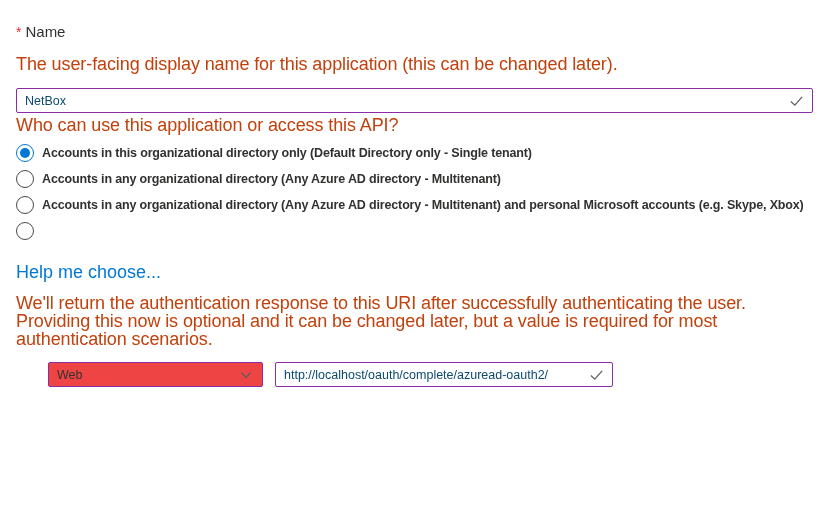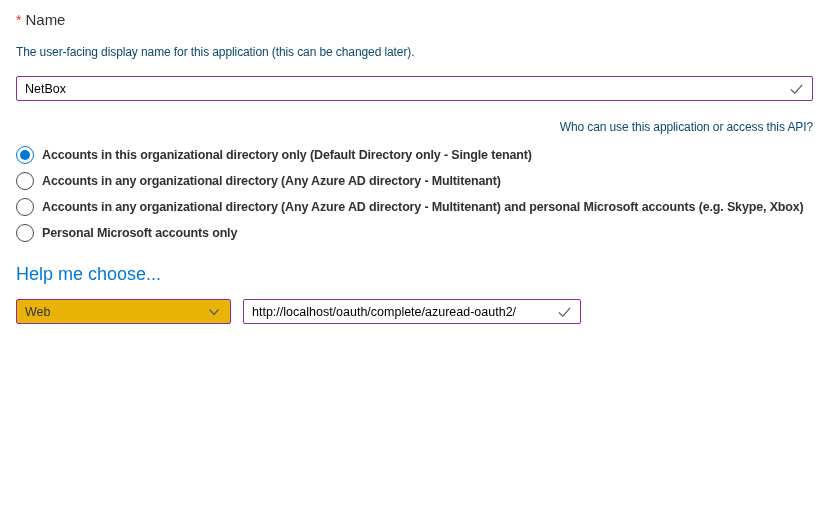--- a/index.html
+++ b/index.html
@@ -14,58 +14,58 @@
 
   .section-title {
     font-size: 15px;
     font-weight: 400;
     line-height: 20px;
     color: #323130;
   }
   .required-star { color: #e82f2f; margin-right: 4px; font-size: 14px; }
 
   .desc {
-    font-size: 12px;
+    font-size: 18px;
     line-height: 18px;
     letter-spacing: -0.1px;
-    color: #0c4a6e;
+    color: #c2410c;
   }
 
   
-  .name-title { padding-top: 10px; }
+  .name-title { padding-top: 22px; }
   .name-desc { margin-top: 13px; }
 
   .field-wrap {
     position: relative;
     height: 25px;
   }
   .field-wrap.name-field-wrap { margin-top: 15px; width: 797px; }
 
   input.text-field {
     width: 100%; height: 100%;
     border: 1px solid #8a2da5;
     border-radius: 2px;
     padding: 0 28px 0 8px;
     font-family: "Liberation Sans", sans-serif;
     font-size: 12.5px;
-    color: #000000;
+    color: #0c4a6e;
     background: #fff;
     outline: none;
   }
   .valid-check {
     position: absolute;
     right: 9px; top: 50%;
     transform: translateY(-50%);
     width: 15px; height: 15px;
     pointer-events: none;
   }
 
   
   .accounts-title { margin-top: 42px; }
-  .accounts-question { margin-top: 17px; text-align: right; }
+  .accounts-question { margin-top: 3px; }
 
   .radio-list { margin-top: 6px; }
   .radio-row {
     display: flex;
     align-items: center;
     height: 26px;
     cursor: pointer;
     font-weight: bold;
   }
   .radio-circle {
@@ -110,27 +110,28 @@
   .redirect-row {
     margin-top: 14px;
     display: flex;
     align-items: center;
   }
   .platform-select {
     position: relative;
     width: 215px; height: 25px;
     border: 1px solid #8a2da5;
     border-radius: 2px;
-    background: #eab308;
+    background: #ef4444;
     display: flex;
     align-items: center;
     padding: 0 28px 0 8px;
     font-size: 12.5px;
     color: #323130;
     cursor: pointer;
+    margin-left: 32px;
   }
   .select-chevron {
     position: absolute;
     right: 9px; top: 50%;
     transform: translateY(-50%);
     width: 14px; height: 14px;
     pointer-events: none;
   }
   .uri-field-wrap { margin-left: 12px; width: 338px; }
 </style>
@@ -163,27 +164,27 @@
     <div class="radio-row">
       <span class="radio-circle"></span>
       <span class="radio-label">Accounts in any organizational directory (Any Azure AD directory - Multitenant)</span>
     </div>
     <div class="radio-row">
       <span class="radio-circle"></span>
       <span class="radio-label">Accounts in any organizational directory (Any Azure AD directory - Multitenant) and personal Microsoft accounts (e.g. Skype, Xbox)</span>
     </div>
     <div class="radio-row">
       <span class="radio-circle"></span>
-      <span class="radio-label">Personal Microsoft accounts only</span>
     </div>
   </div>
 
   <a class="help-link">Help me choose...</a>
 
   
+  <div class="desc redirect-desc">We'll return the authentication response to this URI after successfully authenticating the user. Providing this now is optional and it can be changed later, but a value is required for most authentication scenarios.</div>
 
   <div class="redirect-row">
     <div class="platform-select">
       <span>Web</span>
       <svg class="select-chevron" viewBox="0 0 14 14">
         <path d="M2.5 4.5 L7 9.5 L11.5 4.5" stroke="#605e5c" stroke-width="1.3" fill="none"></path>
       </svg>
     </div>
     <div class="field-wrap uri-field-wrap">
       <input class="text-field" type="text" value="http://localhost/oauth/complete/azuread-oauth2/" style="">

